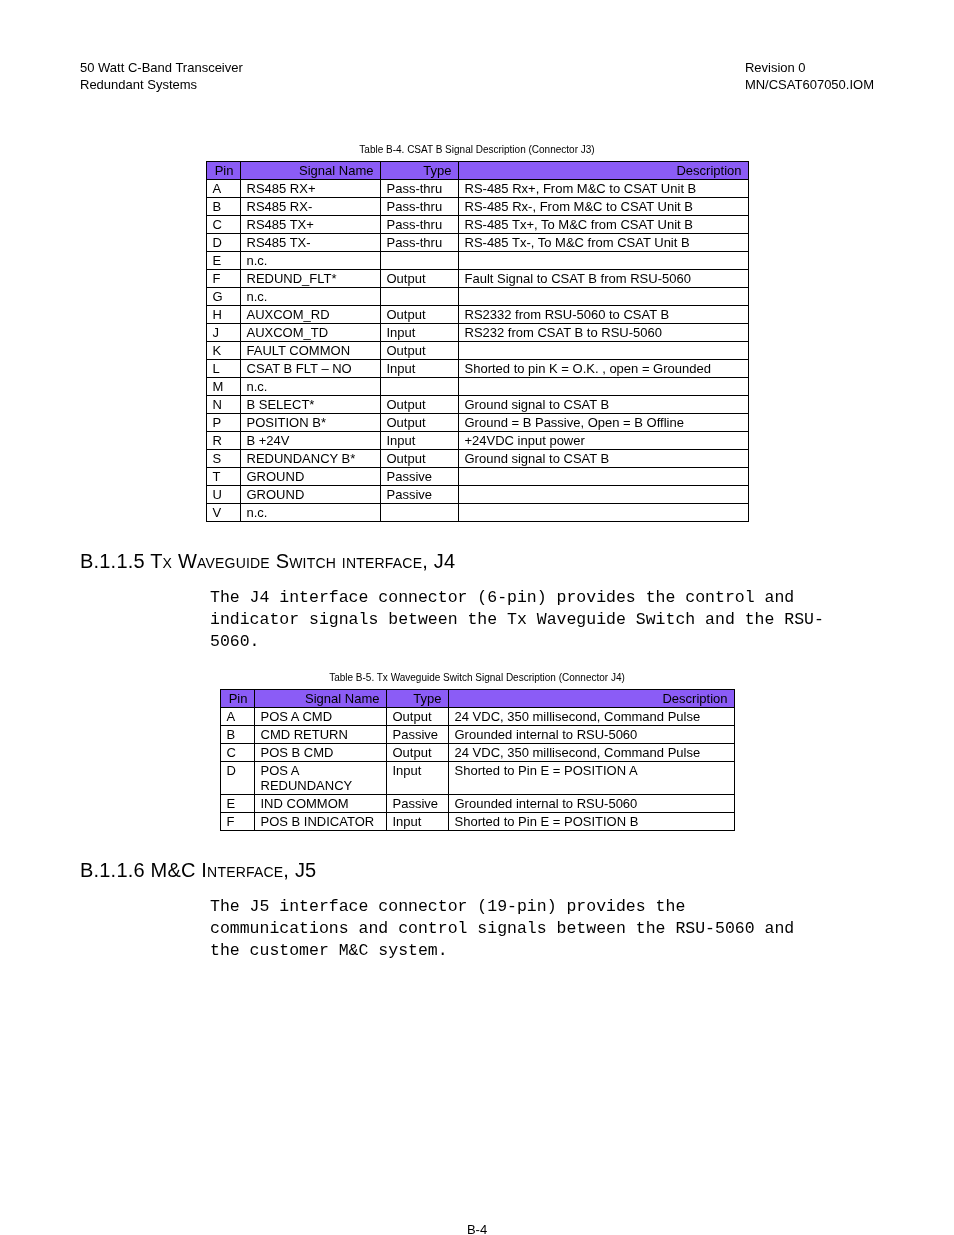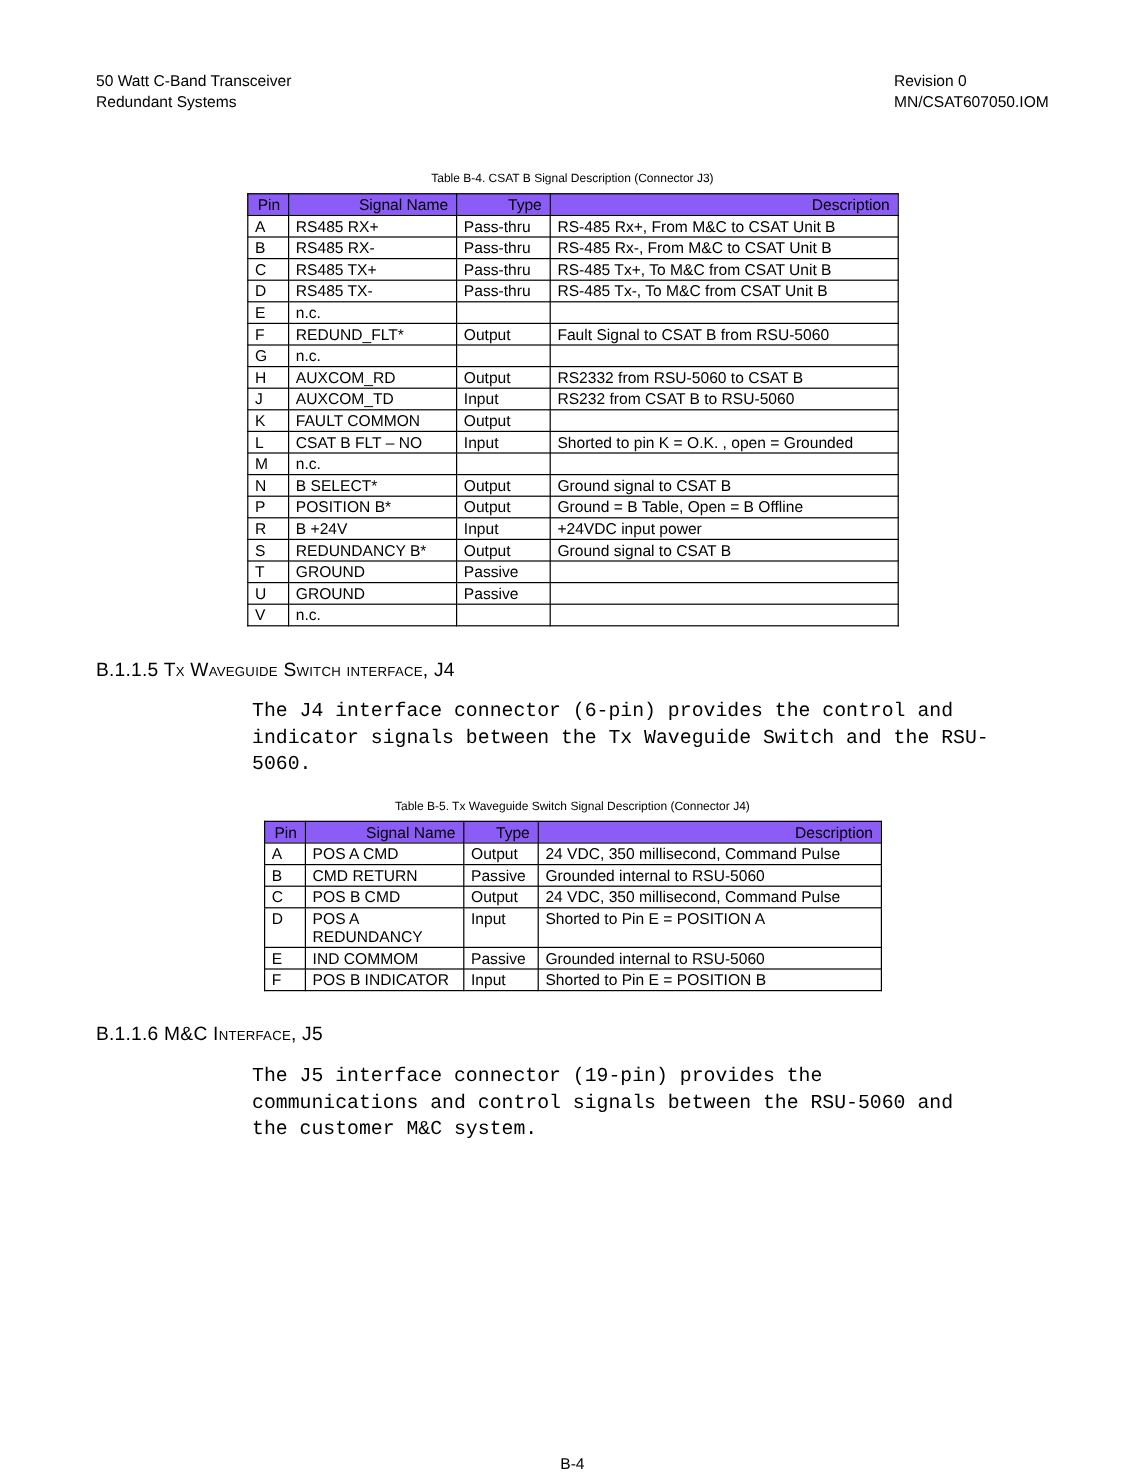--- a/index.html
+++ b/index.html
@@ -36,21 +36,21 @@
     padding: 1px 6px;
     text-align: left;
     vertical-align: top;
     font-weight: normal;
   }
   thead th {
     background: #8b5cf6;
     text-align: right;
   }
   .section-heading {
-    font-size: 16px;
+    font-size: 20px;
     font-variant: small-caps;
     letter-spacing: 0.2px;
     margin: 22px 0 14px 0;
   }
   .body-text {
     font-family: Liberation Mono, monospace;
     font-size: 16.5px;
     line-height: 1.35;
     margin: 0 0 18px 130px;
     max-width: 620px;
@@ -172,21 +172,21 @@
       <tr>
         <td>N</td>
         <td>B SELECT*</td>
         <td>Output</td>
         <td>Ground signal to CSAT B</td>
       </tr>
       <tr>
         <td>P</td>
         <td>POSITION B*</td>
         <td>Output</td>
-        <td>Ground = B Table, Open = B Offline</td>
+        <td>Ground = B Passive, Open = B Offline</td>
       </tr>
       <tr>
         <td>R</td>
         <td>B +24V</td>
         <td>Input</td>
         <td>+24VDC input power</td>
       </tr>
       <tr>
         <td>S</td>
         <td>REDUNDANCY B*</td>

